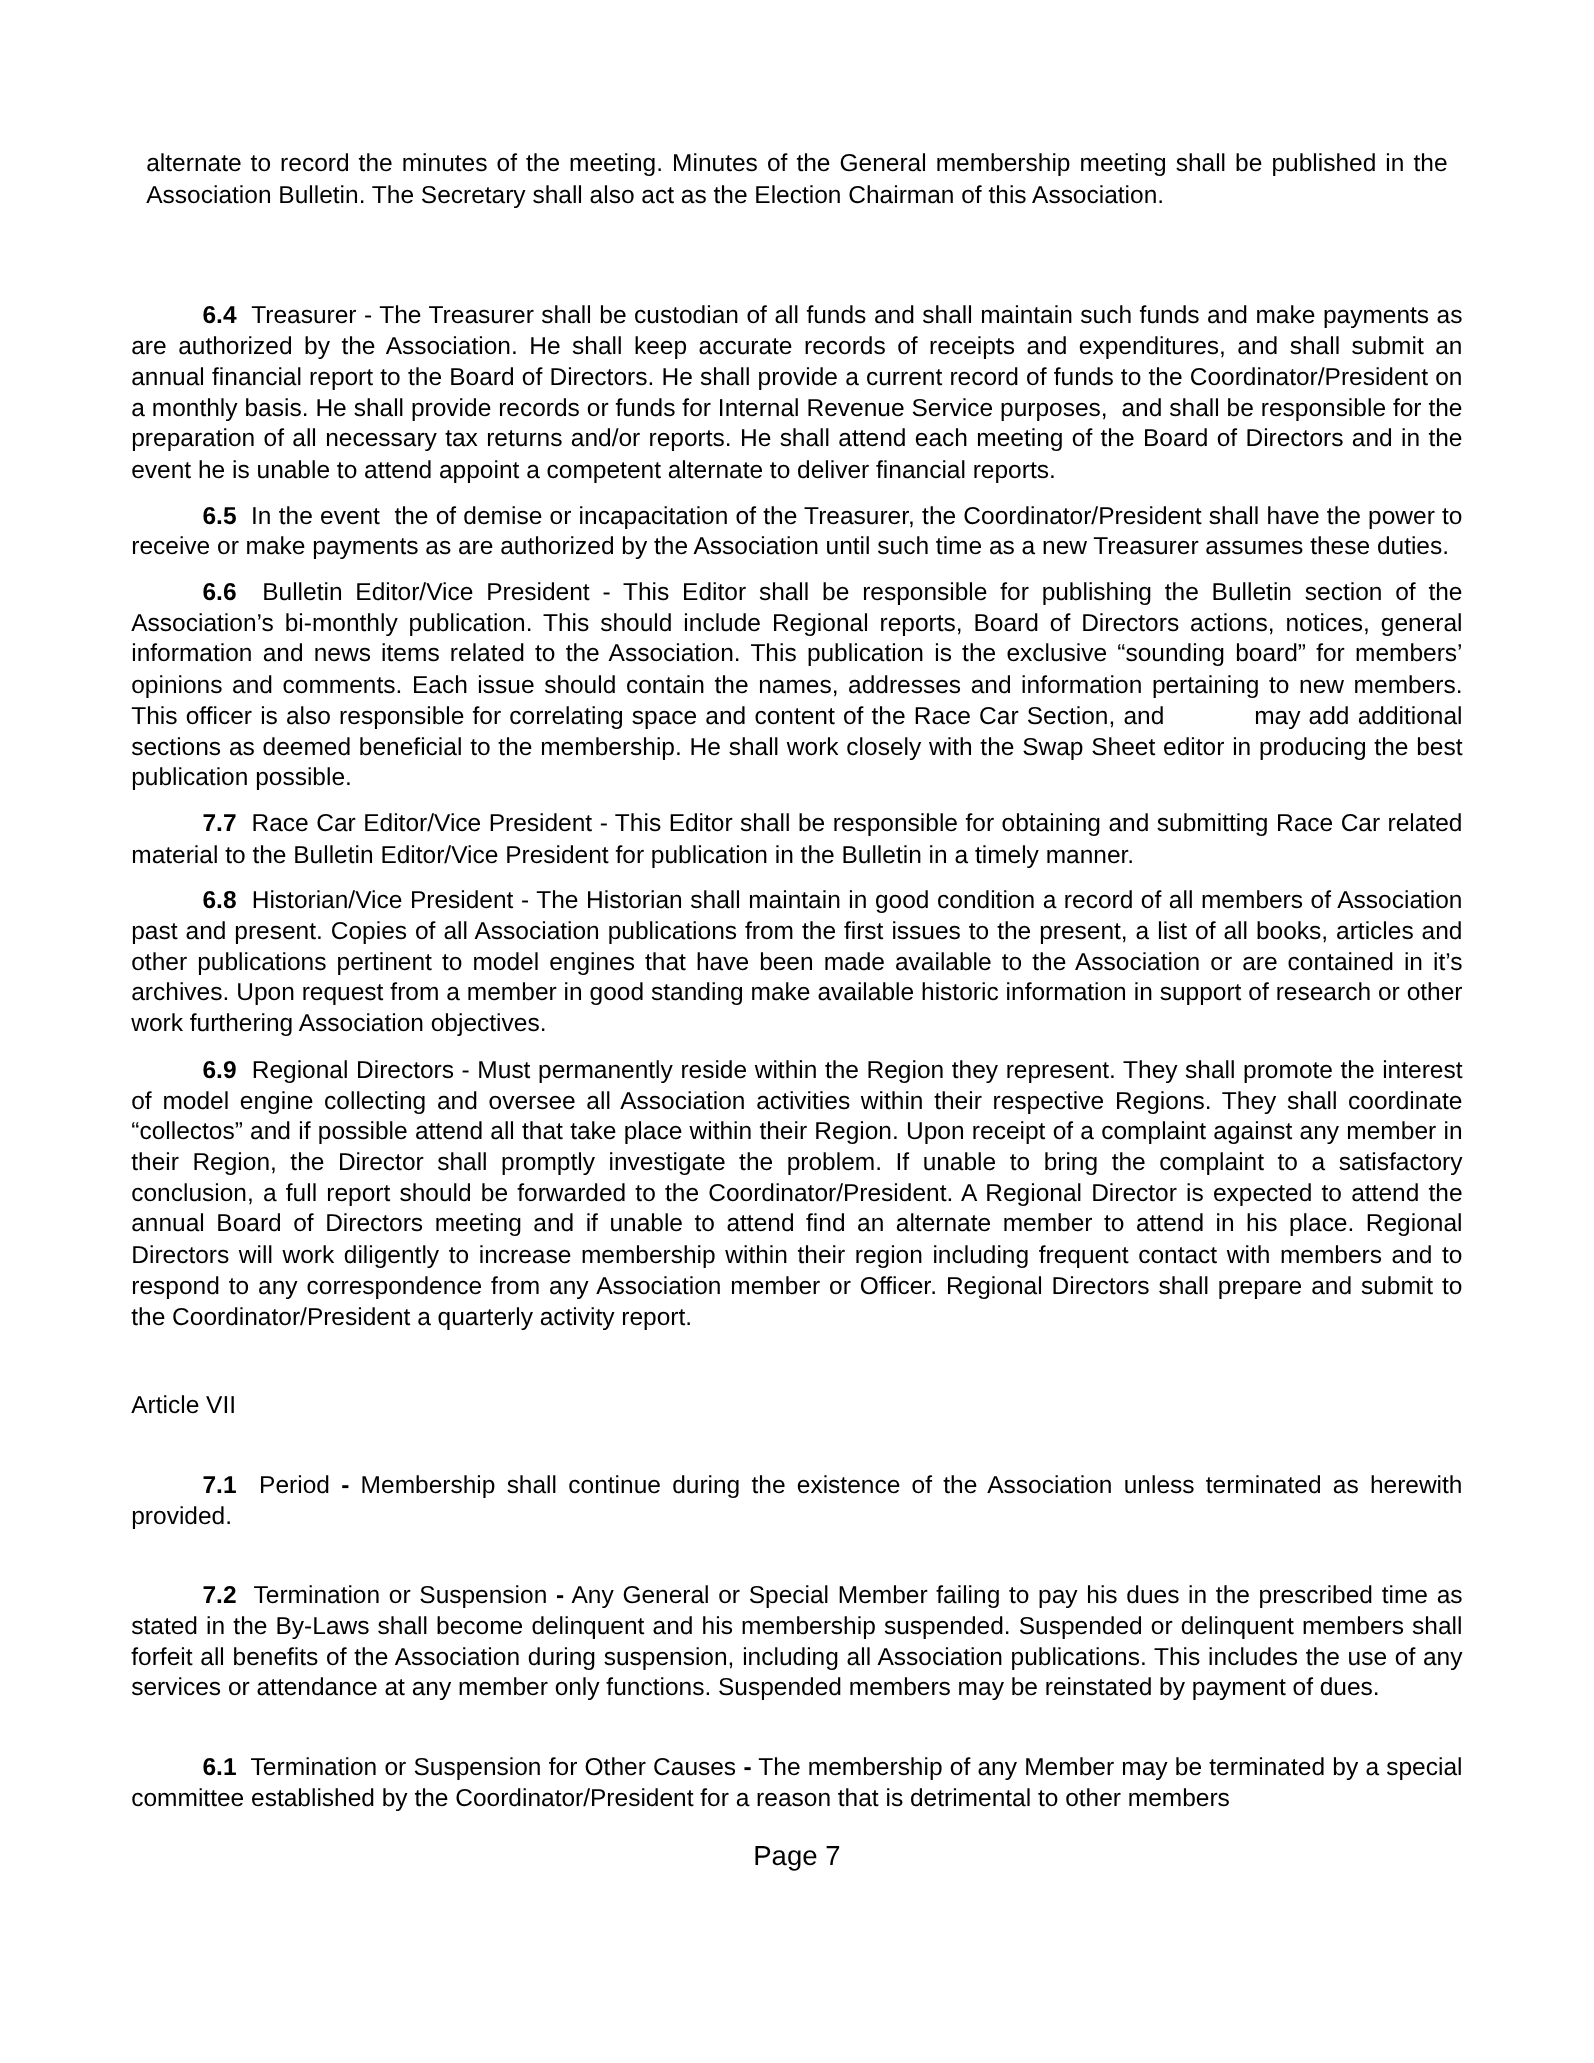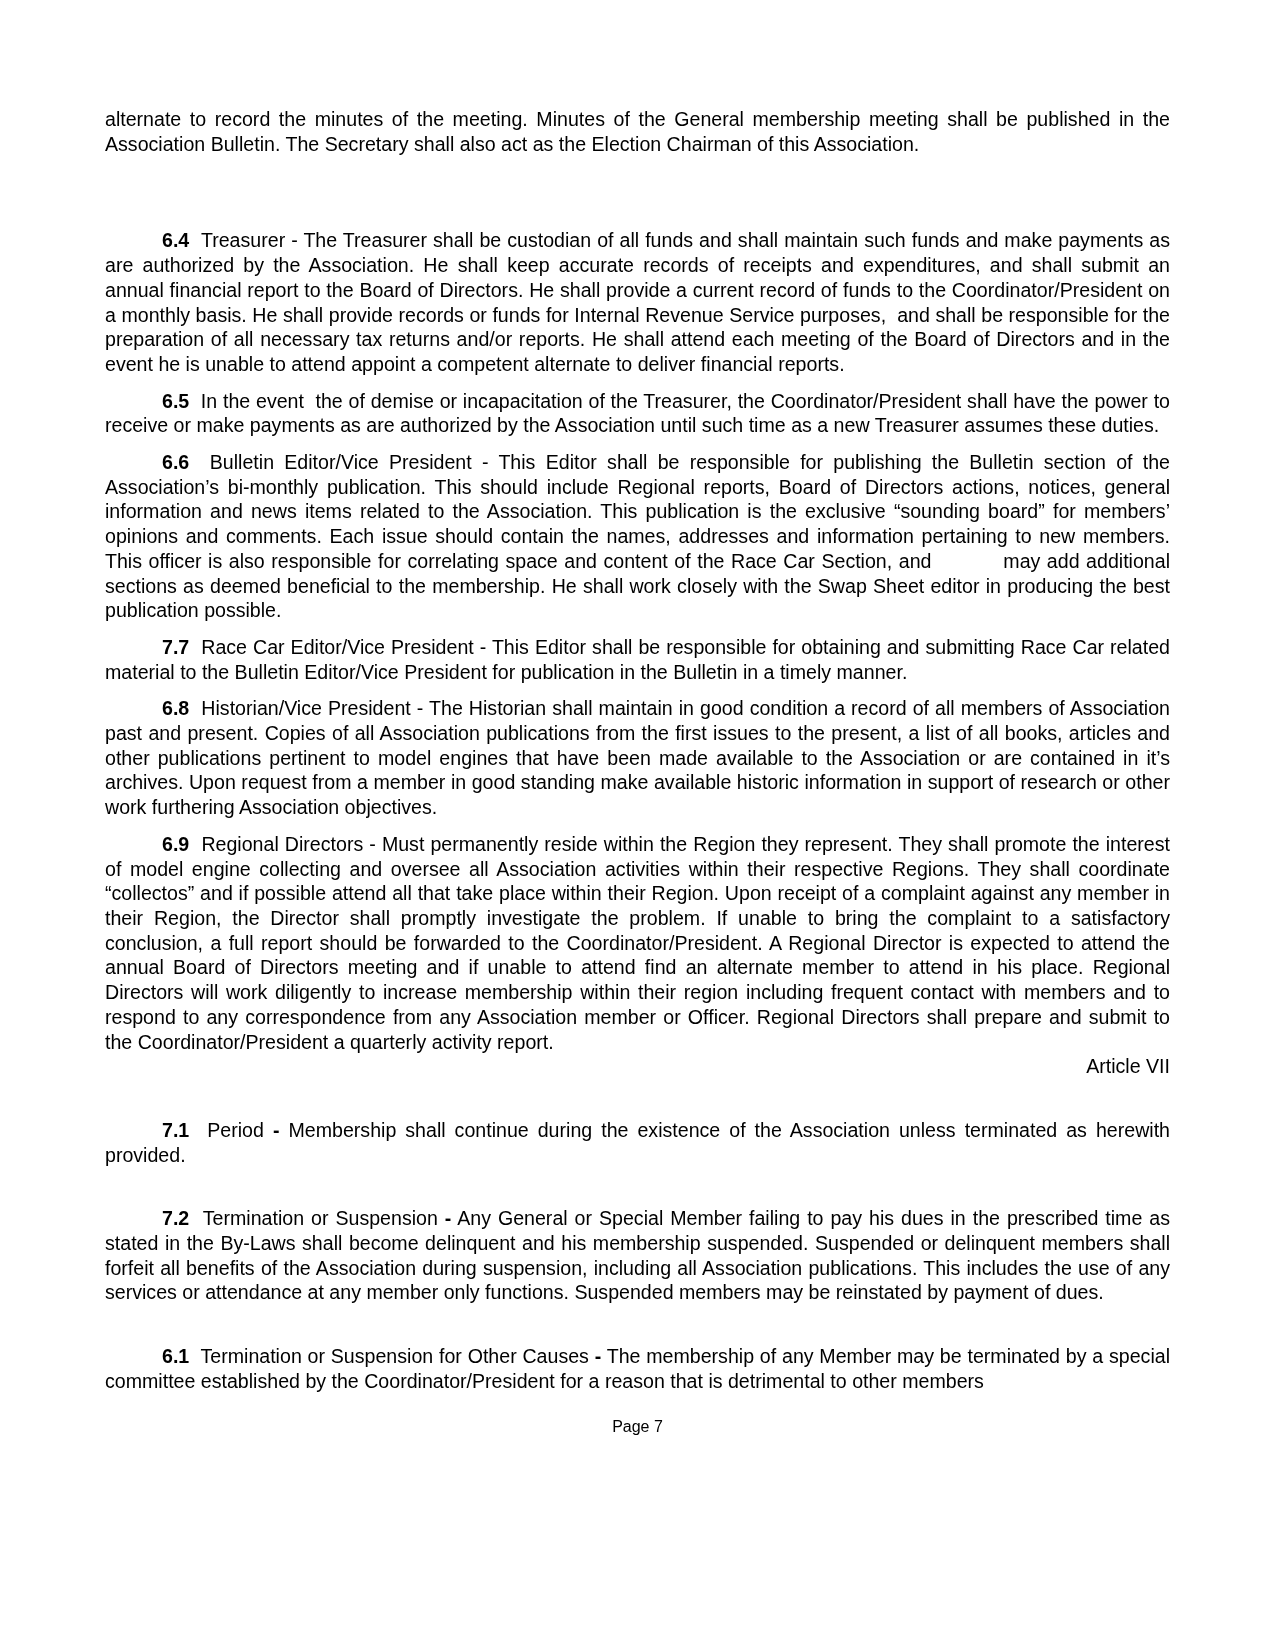--- a/index.html
+++ b/index.html
@@ -18,26 +18,26 @@
     top: 107px;
     width: 1065px;
     font-size: 19.6px;
     line-height: 24.7px;
   }
   .para {
     margin: 12px 0 0 0;
     text-align: justify;
     text-indent: 57px;
   }
-  .para.intro { margin: 0; text-indent: 0; }
+  .para.intro { margin: 12px; text-indent: 0; }
   .para.gap-before { margin-top: 72px; }
   .para.s7 { margin-top: 39px; }
   .bold { font-weight: bold; }
-  .article-heading { text-align: right; }
-  .page-footer { margin-top: 21px; text-align: center; font-size: 16px; }
+  .article-heading { margin-top: 46px; text-align: left; }
+  .page-footer { margin-top: 21px; text-align: center; font-size: 22px; }
 </style>
 </head>
 <body>
 
 <div class="page">
   <div class="content">
     <div id="blocks-host">
         <p class="para intro"><span>alternate to record the minutes of the meeting.  Minutes of the General membership meeting shall be published in the Association Bulletin.  The Secretary shall also act as the Election Chairman of this Association.</span></p>
         <p class="para gap-before"><span class="bold">6.4</span><span>&nbsp; Treasurer - The Treasurer shall be custodian of all funds and shall maintain such funds and make payments as are authorized by the Association.  He shall keep accurate records of receipts and expenditures, and shall submit an annual financial report to the Board of Directors.  He shall provide a current record of funds to the Coordinator/President on a monthly basis.  He shall provide records or funds for Internal Revenue Service purposes, &nbsp;and shall be responsible for the preparation of all necessary tax returns and/or reports.  He shall attend each meeting of the Board of Directors and in the event he is unable to attend appoint a competent alternate to deliver financial reports.</span></p>
         <p class="para"><span class="bold">6.5</span><span>&nbsp; In the event&nbsp; the of demise or incapacitation of the Treasurer, the Coordinator/President shall have the power to receive or make payments as are authorized by the Association until such time as a new Treasurer assumes these duties.</span></p>

